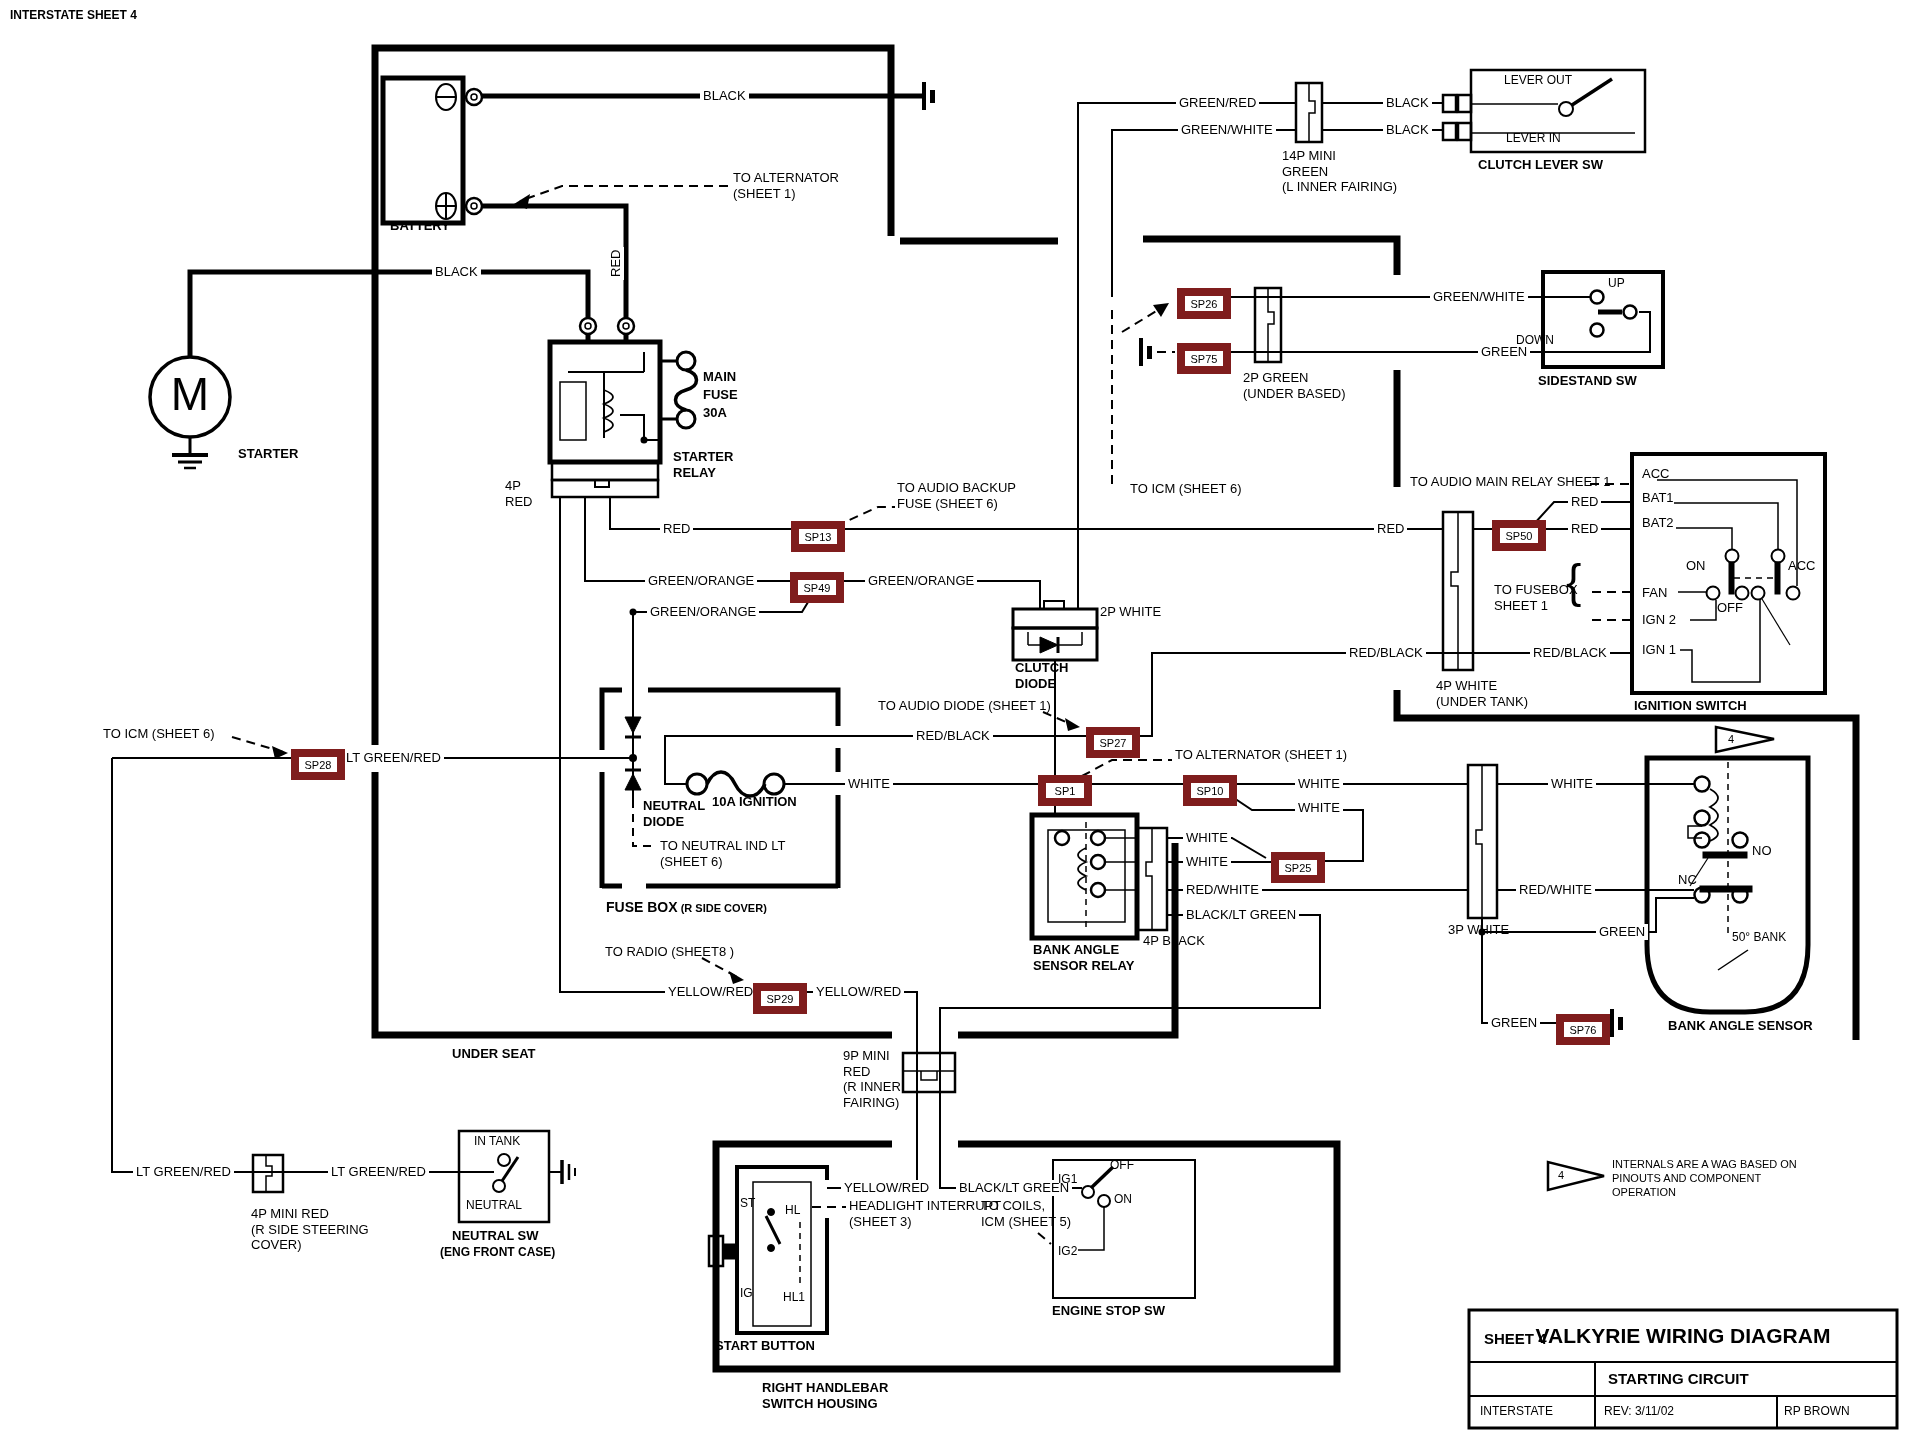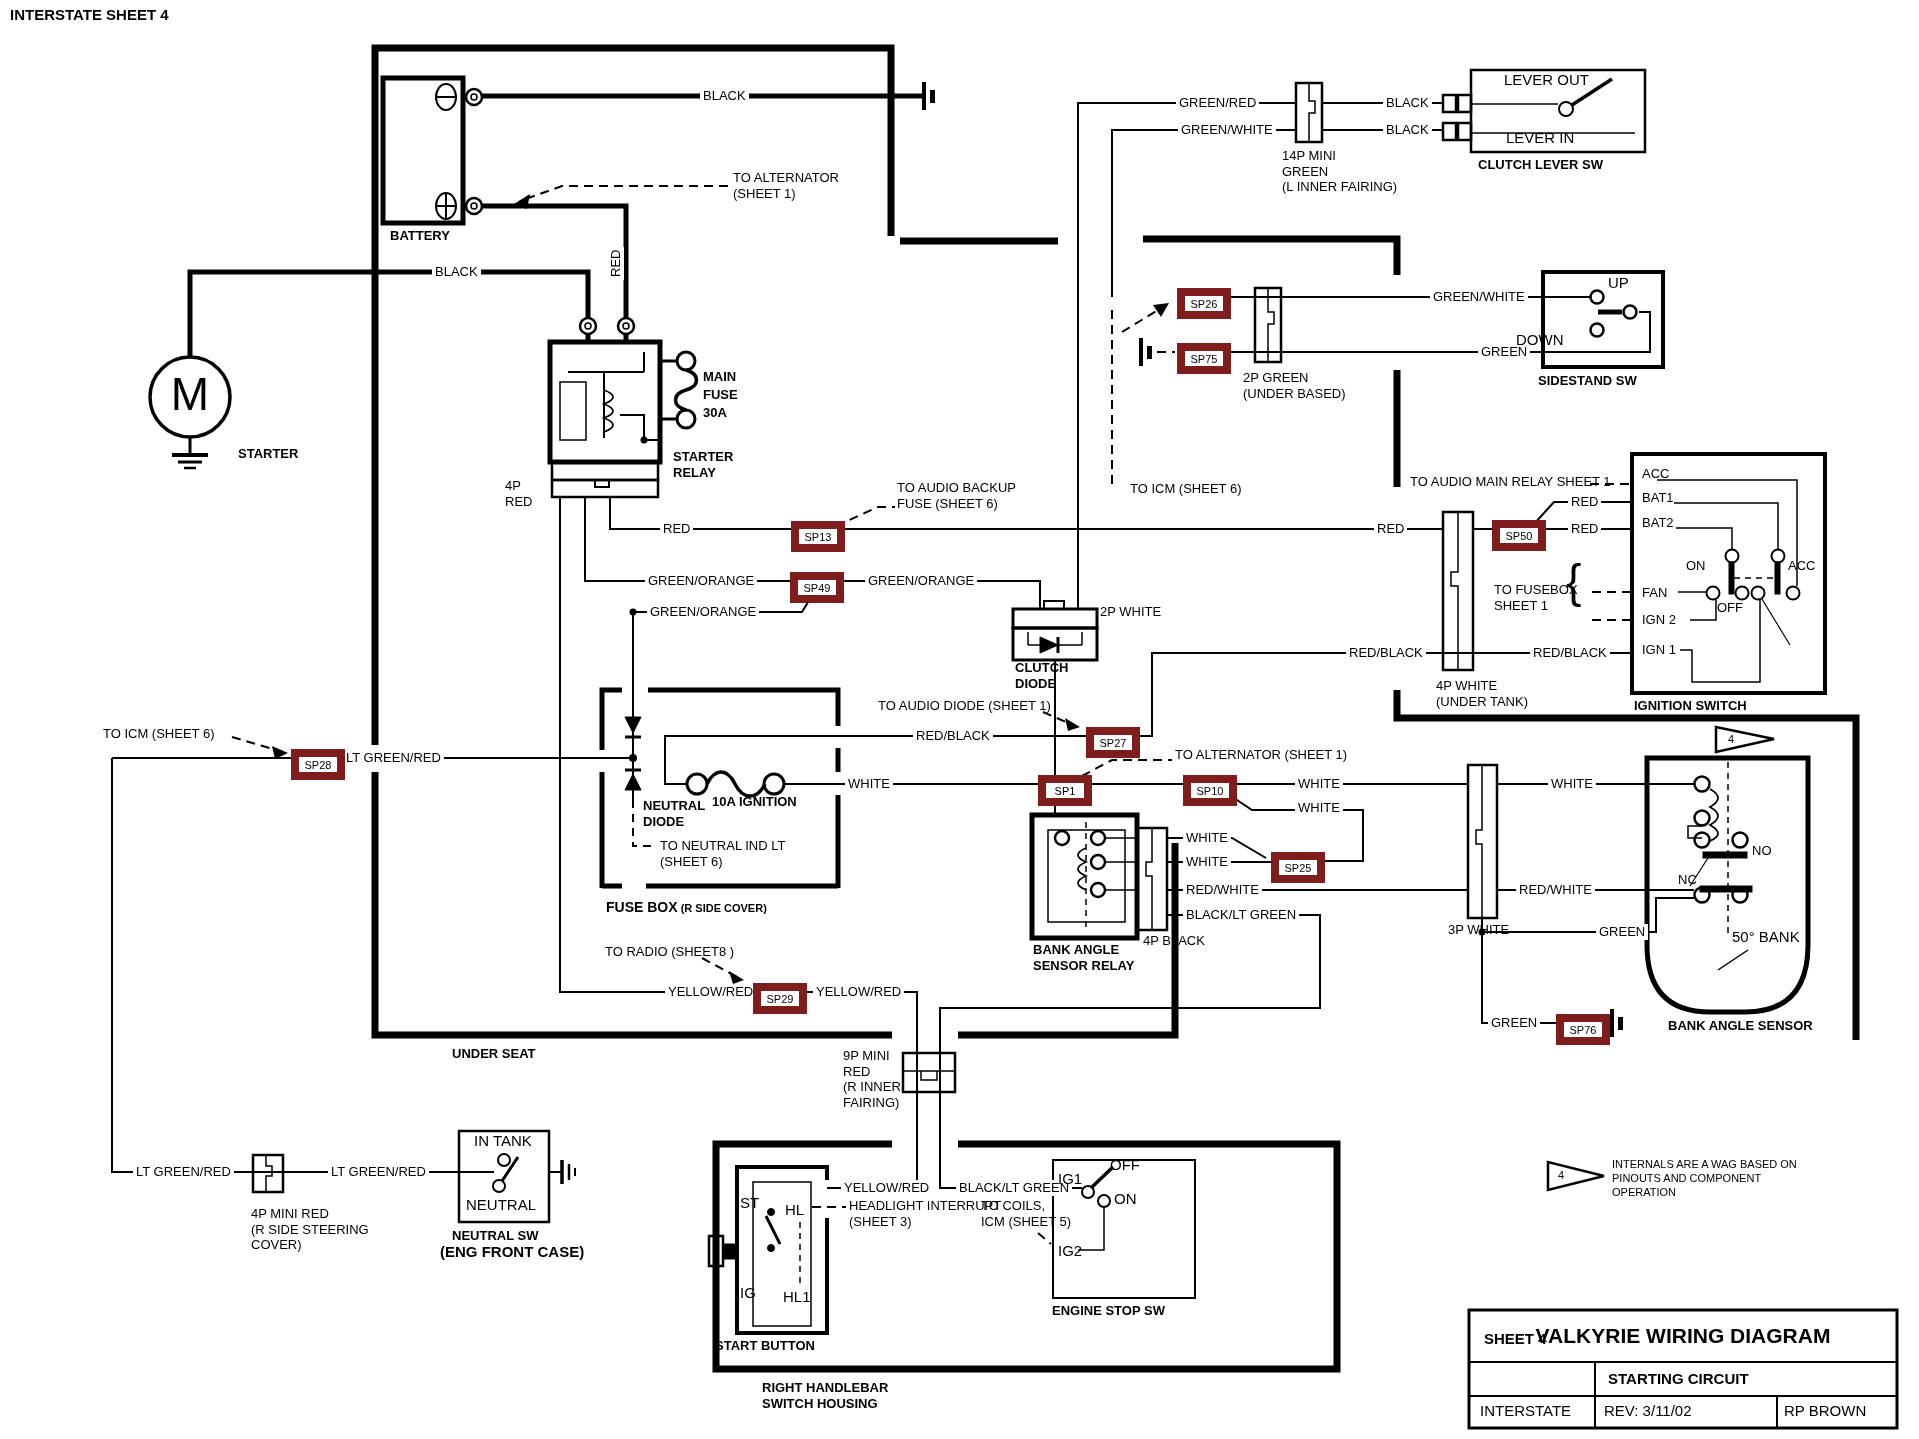--- a/index.html
+++ b/index.html
@@ -3,21 +3,21 @@
 <meta charset="utf-8">
 <style>
   html,body{margin:0;padding:0;background:#fff}
   #stage{position:relative;width:1919px;height:1439px;background:#fff;overflow:hidden;
          font-family:"Liberation Sans",sans-serif;color:#000}
   #art{position:absolute;left:0;top:0}
   .lbl{position:absolute;font-size:13px;line-height:15.5px;white-space:pre-line;color:#000}
   .b{font-weight:bold}
   .wb{background:#fff;padding:0 3px}
   .s11{font-size:11px;line-height:13px}
-  .s12{font-size:15px;line-height:14px}
+  .s12{font-size:12px;line-height:14px}
   .s15{font-size:15px;line-height:17px}
   .s21{font-size:21px;line-height:24px}
   .sp{position:absolute;border:8px solid #7f1d1d;background:#fff;font-size:11px;font-family:"Liberation Sans",sans-serif;
       width:38px;height:15px;display:flex;align-items:center;justify-content:center}
   .rot{transform:rotate(-90deg);transform-origin:left top}
   .ctr{text-align:center}
 </style>
 </head>
 <body>
 
@@ -309,21 +309,21 @@
 
   <g stroke="#000" fill="none">
     <rect x="1469" y="1310" width="428" height="118" stroke-width="3"></rect>
     <path d="M1469,1362 H1897 M1469,1396 H1897" stroke-width="2"></path>
     <path d="M1595,1362 V1428 M1777,1396 V1428" stroke-width="2"></path>
   </g>
 </svg>
 
 <div class="lbl b s12" style="left:10px;top:8px">INTERSTATE SHEET 4</div>
 
-<div class="lbl b" style="left:390px;top:228px">BATTERY</div>
+<div class="lbl b" style="left:390px;top:218px">BATTERY</div>
 <div class="lbl wb" style="left:700px;top:88px">BLACK</div>
 <div class="lbl" style="left:733px;top:170px">TO ALTERNATOR
 (SHEET 1)</div>
 <div class="lbl wb rot" style="left:608px;top:280px">RED</div>
 <div class="lbl wb" style="left:432px;top:264px">BLACK</div>
 <div class="lbl b" style="left:238px;top:446px">STARTER</div>
 <div class="lbl" style="left:150px;top:370px;width:80px;text-align:center;font-size:46px;line-height:48px">M</div>
 
 <div class="lbl b" style="left:703px;top:368px;line-height:18px">MAIN
 FUSE

